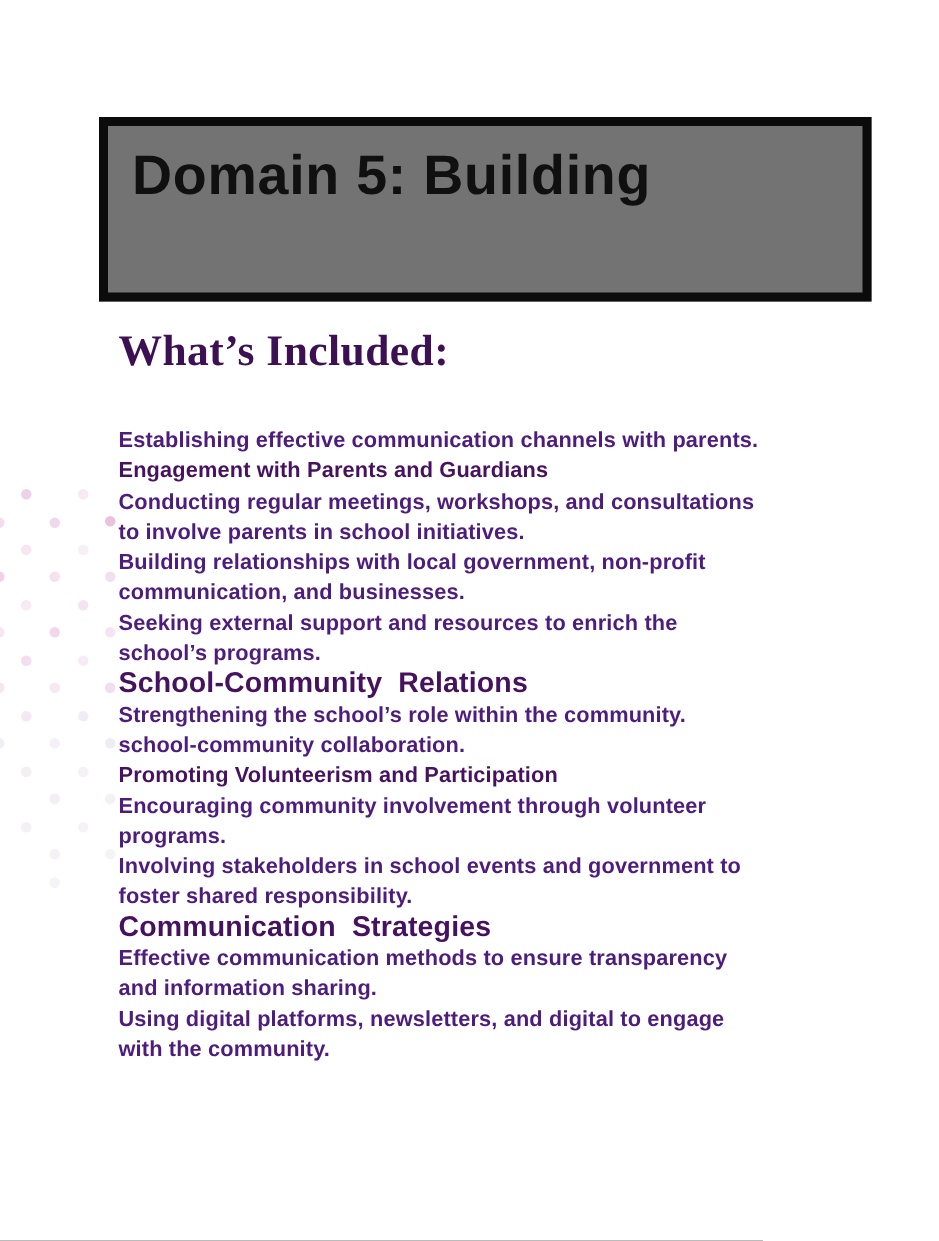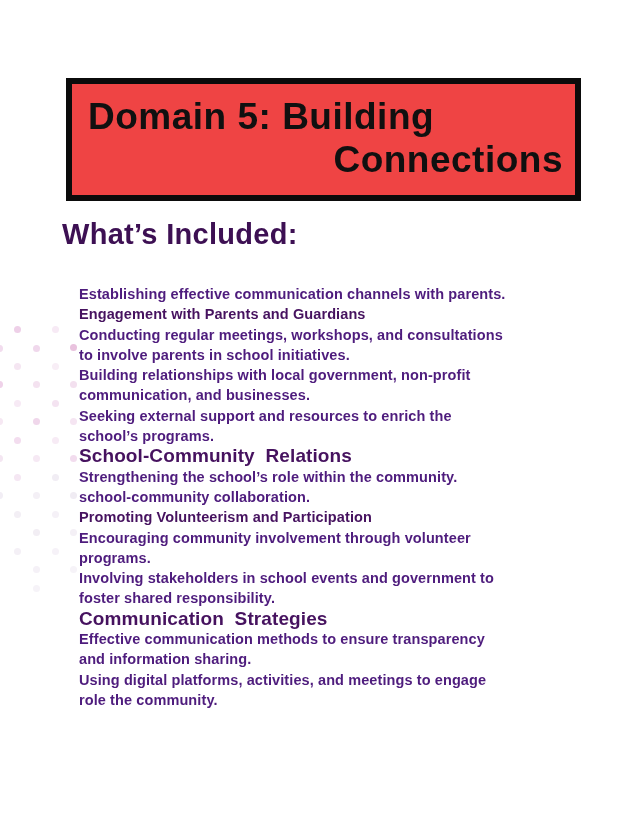--- a/index.html
+++ b/index.html
@@ -17,43 +17,44 @@
     width:7px;height:7px;
     border-radius:50%;
   }
   
   .title-box{
     position:absolute;
     left:66px;top:78px;
     width:515px;height:123px;
     box-sizing:border-box;
     border:6px solid #0b0b0b;
-    background:#ef4444;
+    background:#737373;
     padding:11px 12px 0 16px;
   }
   .title-line{
     font-size:37px;
     font-weight:bold;
     line-height:43px;
     letter-spacing:0.5px;
     color:var(--title-color,#101010);
     white-space:pre;
   }
   .title-line.l1{text-align:left;}
   .title-line.l2{text-align:right;}
   
   .heading{
     position:absolute;
-    left:62px;top:218px;
+    left:79px;top:218px;
     margin:0;
     font-size:29px;
     font-weight:bold;
     letter-spacing:0.3px;
     color:var(--heading-color,#3d1053);
     white-space:pre;
+    font-family:Liberation Serif, serif;
   }
   
   .content{
     position:absolute;
     left:79px;top:284px;
     width:500px;
   }
   .line{
     font-size:14.5px;
     font-weight:bold;
@@ -105,21 +106,20 @@
       <div class="dot" style="left: 70px; top: 529px; background: rgb(244, 240, 246);"></div>
       <div class="dot" style="left: 14px; top: 548px; background: rgb(244, 240, 246);"></div>
       <div class="dot" style="left: 52px; top: 548px; background: rgb(246, 242, 248);"></div>
       <div class="dot" style="left: 33px; top: 566px; background: rgb(245, 241, 247);"></div>
       <div class="dot" style="left: 70px; top: 566px; background: rgb(246, 243, 248);"></div>
       <div class="dot" style="left: 33px; top: 585px; background: rgb(246, 243, 248);"></div>
     </div>
 
   <div class="title-box" style="border-color: rgb(11, 11, 11);">
     <div class="title-line l1">Domain 5: Building</div>
-    <div class="title-line l2">Connections</div>
   </div>
 
   <h2 class="heading">What’s Included:</h2>
 
   <div id="content" class="content">
       <div class="line body">Establishing effective communication channels with parents.</div>
       <div class="line header">Engagement with Parents and Guardians</div>
       <div class="line body">Conducting regular meetings, workshops, and consultations</div>
       <div class="line body">to involve parents in school initiatives.</div>
       <div class="line body">Building relationships with local government, non-profit</div>
@@ -130,17 +130,17 @@
       <div class="line body">Strengthening the school’s role within the community.</div>
       <div class="line body">school-community collaboration.</div>
       <div class="line header">Promoting Volunteerism and Participation</div>
       <div class="line body">Encouraging community involvement through volunteer</div>
       <div class="line body">programs.</div>
       <div class="line body">Involving stakeholders in school events and government to</div>
       <div class="line body">foster shared responsibility.</div>
       <div class="line header-small">Communication  Strategies</div>
       <div class="line body">Effective communication methods to ensure transparency</div>
       <div class="line body">and information sharing.</div>
-      <div class="line body">Using digital platforms, activities, and meetings to engage</div>
-      <div class="line body">role the community.</div>
+      <div class="line body">Using digital platforms, newsletters, and digital to engage</div>
+      <div class="line body">with the community.</div>
     </div>
 
 </div>
 
 </body></html>

